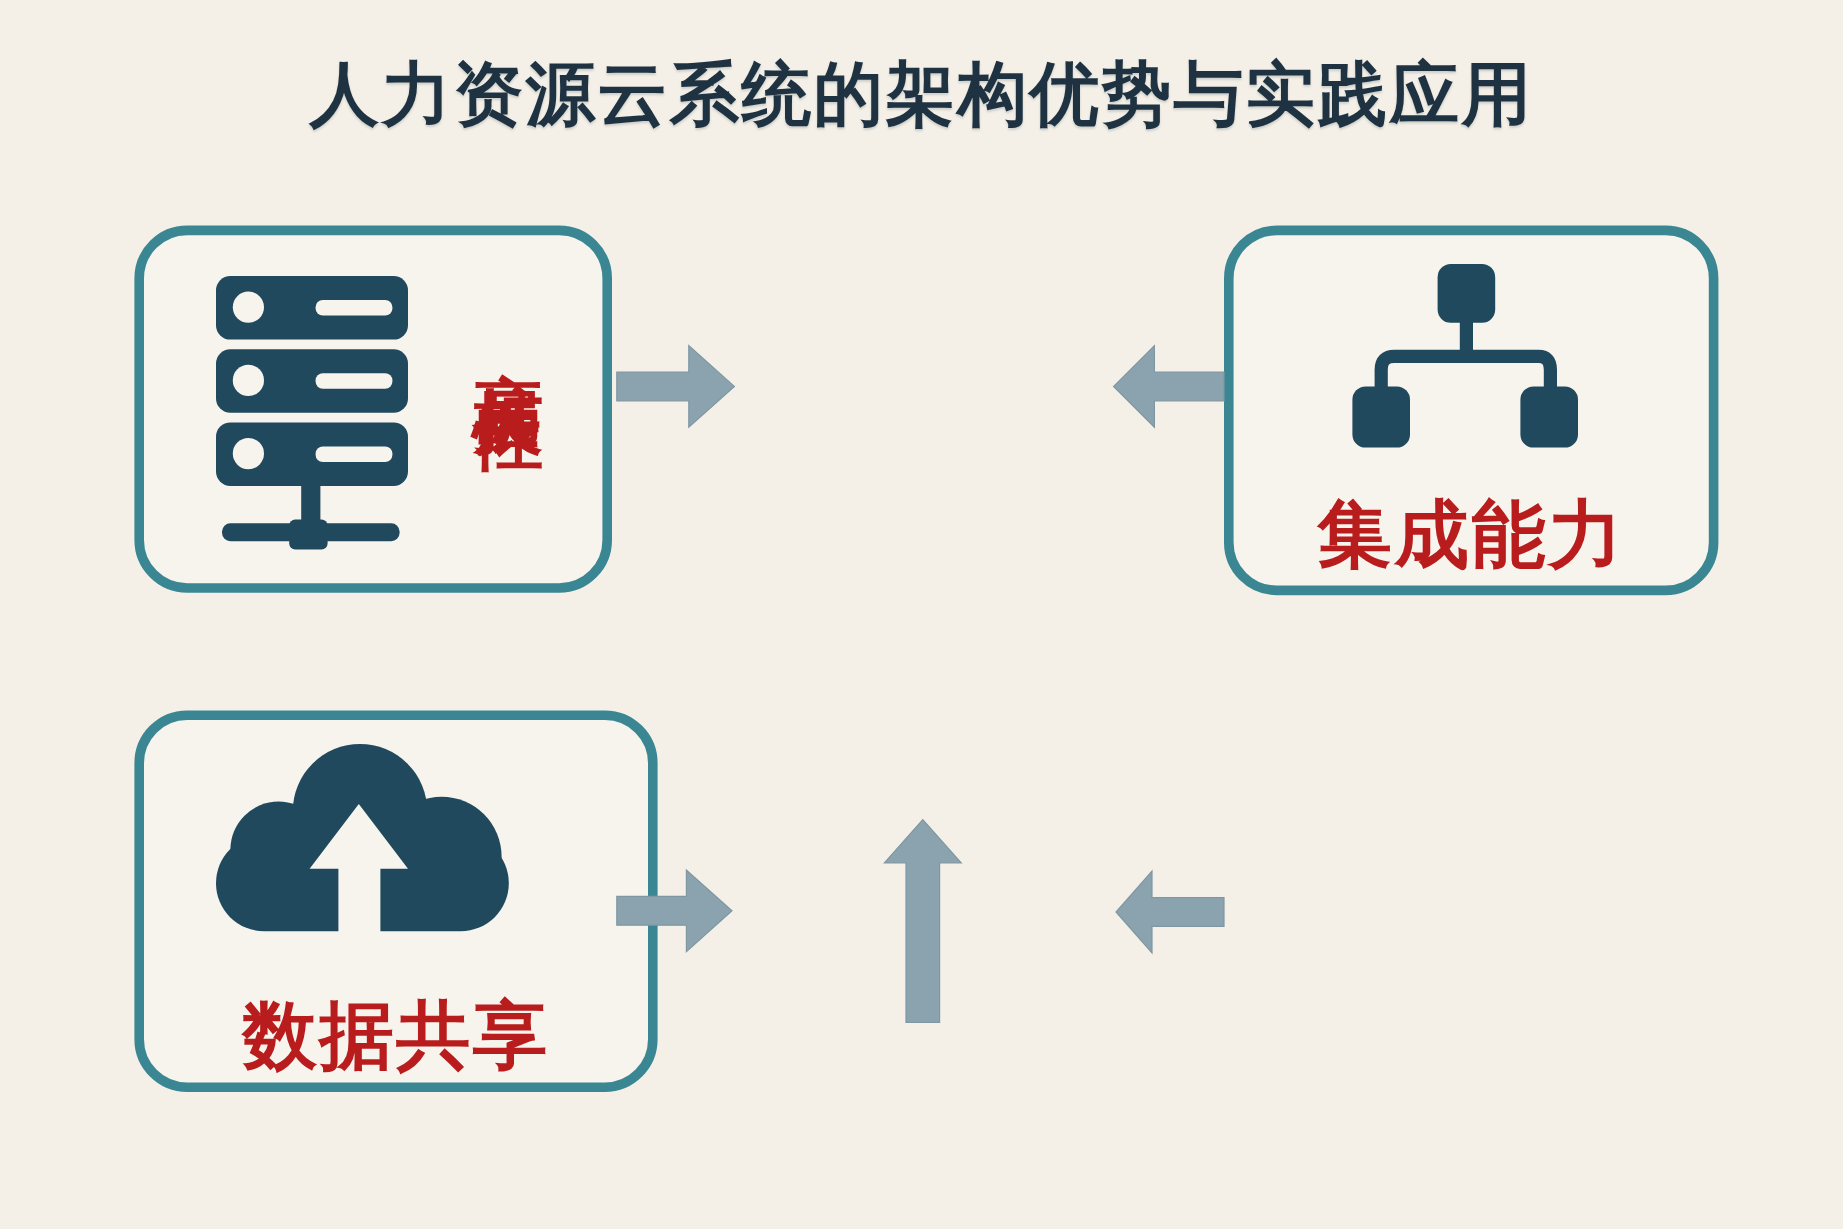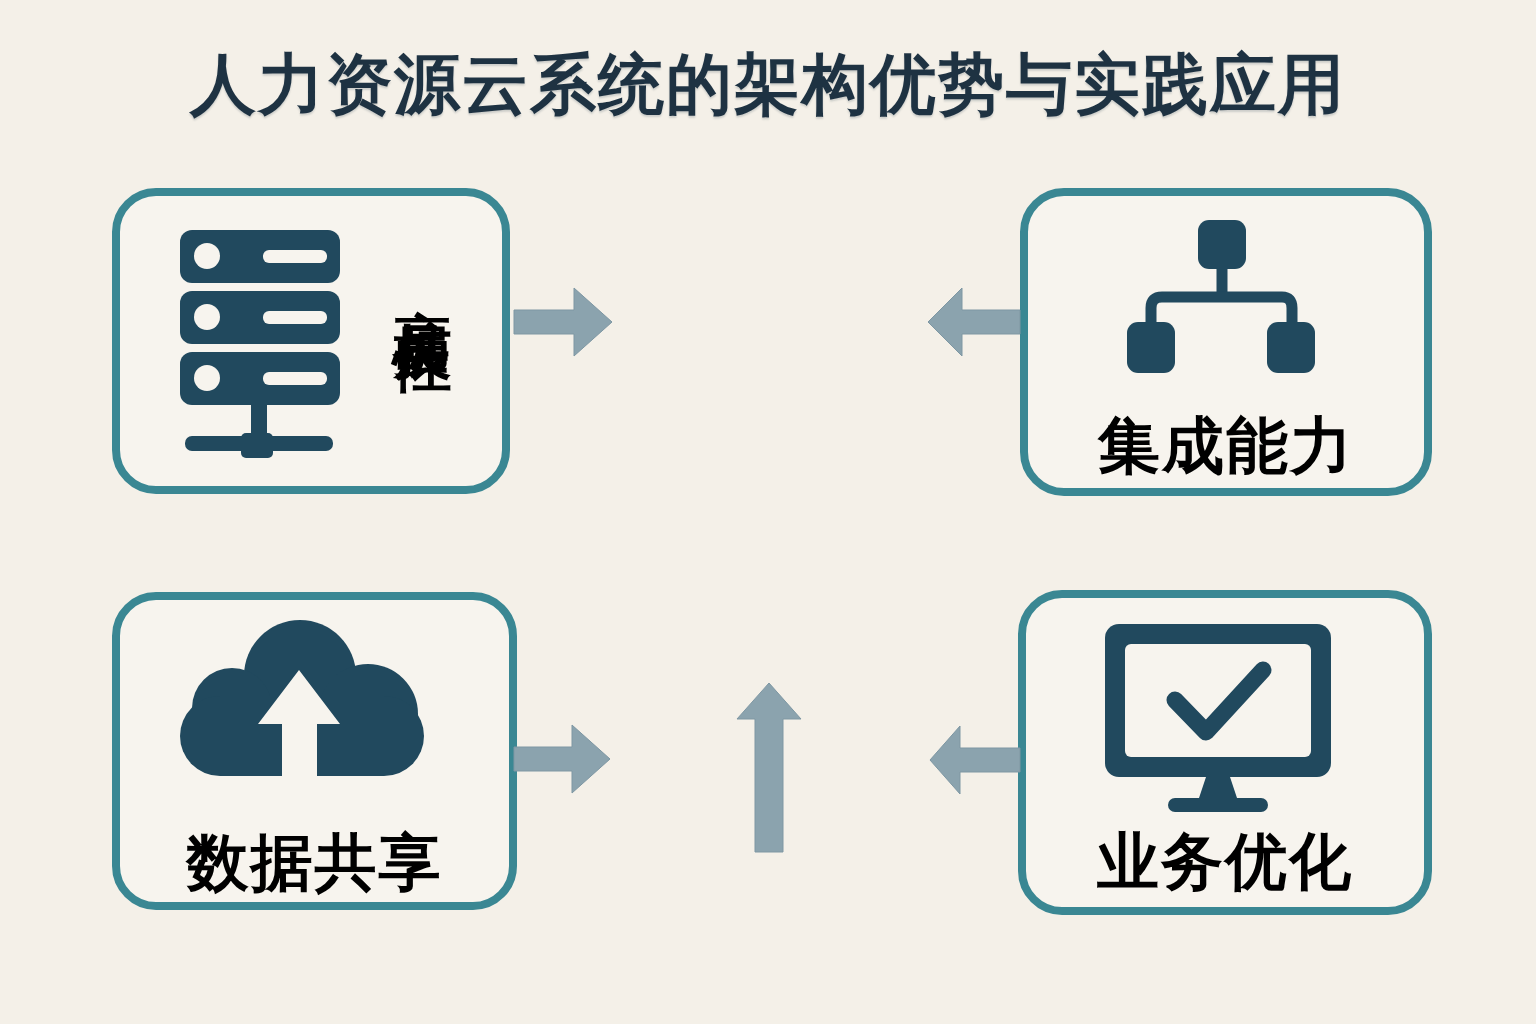--- a/index.html
+++ b/index.html
@@ -7,47 +7,47 @@
     width:1536px;height:1024px;overflow:hidden;
     background:#f4f0e8;
     font-family:"Liberation Sans","DejaVu Sans",sans-serif;
     position:relative;
   }
   .canvas{position:absolute;inset:0;width:1536px;height:1024px;}
 
   .title{
     position:absolute;top:40px;left:0;width:1536px;
     text-align:center;
-    font-size:66px;font-weight:900;letter-spacing:2px;
+    font-size:58px;font-weight:900;letter-spacing:2px;
     color:#1e3242;
     text-shadow:0 2px 2px rgba(30,50,66,0.18);
     white-space:nowrap;
   }
 
   .feature-box{
     position:absolute;
     background:#f7f4ee;
     border:8px solid #3a8793;
     border-radius:44px;
     box-sizing:border-box;
     overflow:visible;
   }
   .box-tl{left:112px;top:188px;width:398px;height:306px;}
   .box-tr{left:1020px;top:188px;width:412px;height:308px;}
-  .box-bl{left:112px;top:592px;width:405px;height:318px;}
+  .box-bl{left:112px;top:592px;width:436px;height:318px;}
   .box-br{left:1018px;top:590px;width:414px;height:325px;}
 
   .icon-wrap{position:absolute;line-height:0;}
   .icon-server{left:55px;top:29px;}
   .icon-hier{left:95px;top:17px;}
   .icon-cloudup{left:52px;top:18px;}
   .icon-monitor{left:77px;top:24px;}
 
   .label{
-    color:#000000;font-weight:900;
+    color:#b91c1c;font-weight:900;
     position:absolute;white-space:nowrap;
   }
   .label-vertical{
     writing-mode:vertical-rl;text-orientation:upright;
     font-size:58px;letter-spacing:9px;line-height:1;
     left:274px;top:66px;height:280px;
   }
   .label-horizontal{
     font-size:62px;letter-spacing:2px;
     left:0;right:0;text-align:center;
@@ -115,34 +115,20 @@
           <circle cx="60" cy="90" r="40"></circle>
           <circle cx="196" cy="96" r="50"></circle>
           <rect x="8" y="78" width="244" height="80" rx="40"></rect>
         </g>
         <polygon fill="#f7f4ee" points="127,52 168,106 145,106 145,160 110,160 110,106 86,106"></polygon>
       </svg>
     </span>
     <div class="label label-horizontal label-bl">数据共享</div>
   </div>
 
-  <div class="feature-box box-br">
-    <span class="icon-wrap icon-monitor">
-      <svg width="230" height="190" viewBox="0 0 230 190">
-        <g fill="#21495e">
-          <rect x="2" y="2" width="226" height="153" rx="14"></rect>
-          <polygon points="103,155 127,155 134,176 96,176"></polygon>
-          <rect x="65" y="176" width="100" height="14" rx="7"></rect>
-        </g>
-        <rect x="22" y="22" width="186" height="113" rx="6" fill="#f7f4ee"></rect>
-        <path d="M 72 78 L 103 110 L 160 48" fill="none" stroke="#21495e" stroke-width="17" stroke-linecap="round" stroke-linejoin="round"></path>
-      </svg>
-    </span>
-    <div class="label label-horizontal label-br">业务优化</div>
-  </div>
 
   <svg class="arrows-overlay" width="1536" height="1024" viewBox="0 0 1536 1024">
     <g fill="#8ba3ae" stroke="#7e97a3" stroke-width="1">
       <polygon points="514,310 574,310 574,288 612,322 574,356 574,334 514,334"></polygon>
       <polygon points="1020,310 962,310 962,288 928,322 962,356 962,334 1020,334"></polygon>
       <polygon points="514,747 572,747 572,725 610,759 572,793 572,771 514,771"></polygon>
       <polygon points="1020,748 960,748 960,726 930,760 960,794 960,772 1020,772"></polygon>
       <polygon points="755,852 755,719 737,719 769,683 801,719 783,719 783,852"></polygon>
     </g>
   </svg>

